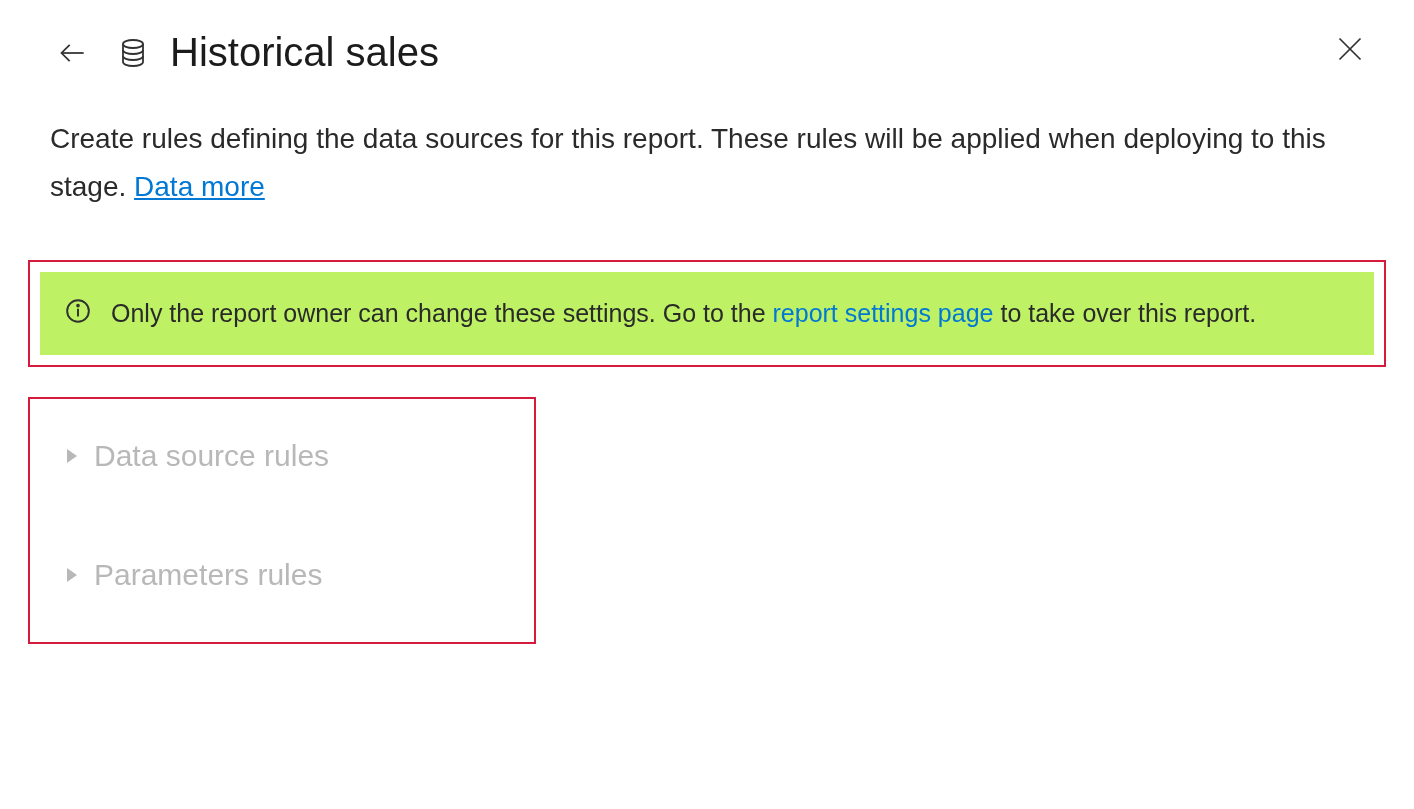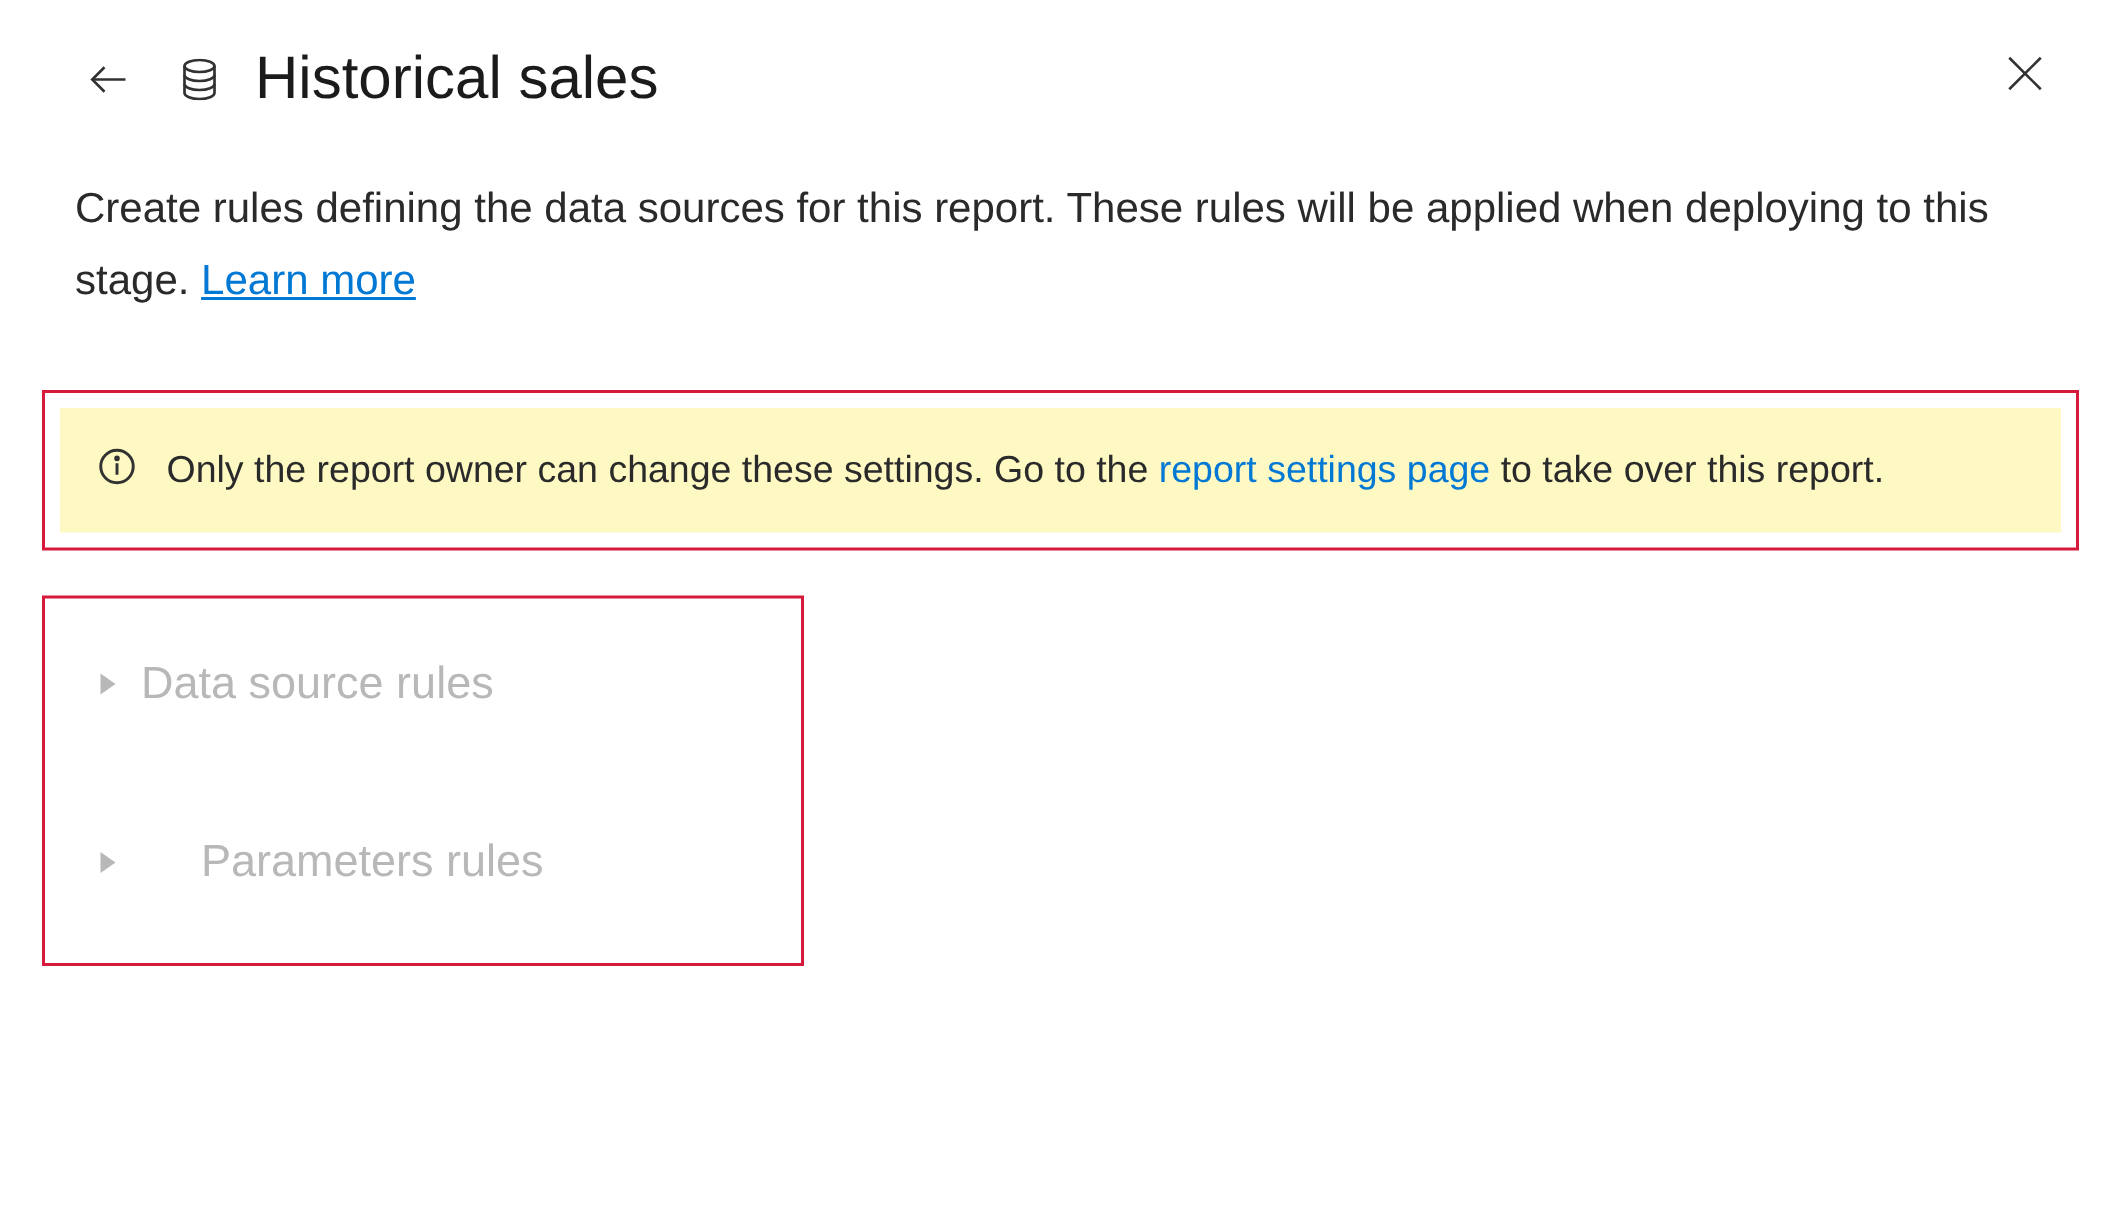--- a/index.html
+++ b/index.html
@@ -66,21 +66,21 @@
       color: #0078d4;
       text-decoration: underline;
       cursor: pointer;
     }
     .info-box-wrapper {
       margin: 40px 28px 0 28px;
       border: 2px solid #d61a3c;
       padding: 10px;
     }
     .info-box {
-      background: #fef9c3;
+      background: #bef264;
       padding: 22px 25px;
       display: flex;
       align-items: flex-start;
     }
     .info-icon {
       flex-shrink: 0;
       margin-right: 20px;
       margin-top: 4px;
     }
     .info-icon svg {
@@ -104,21 +104,20 @@
     }
     .rule-item {
       display: flex;
       align-items: center;
       padding: 15px 0;
       margin-bottom: 55px;
       cursor: pointer;
     }
     .rule-item:last-child {
       margin-bottom: 0;
-      gap: 40px;
     }
     .expand-icon {
       margin-right: 15px;
       margin-left: 15px;
       display: flex;
       align-items: center;
     }
     .expand-icon svg {
       width: 14px;
       height: 18px;
@@ -150,21 +149,21 @@
   <div class="title">Historical sales</div>
   <div class="close-btn">
     <svg viewBox="0 0 24 24" fill="none" stroke="#323232" stroke-width="1.5">
       <line x1="3" y1="3" x2="21" y2="21"></line>
       <line x1="21" y1="3" x2="3" y2="21"></line>
     </svg>
   </div>
 </div>
 
 <div class="description">
-  <span>Create rules defining the data sources for this report. These rules will be applied when deploying to this stage. </span><a class="learn-more">Learn more</a>
+  <span>Create rules defining the data sources for this report. These rules will be applied when deploying to this stage. </span><a class="learn-more">Data more</a>
 </div>
 
 <div class="info-box-wrapper">
   <div class="info-box">
     <div class="info-icon">
       <svg viewBox="0 0 24 24" fill="none" stroke="#323232" stroke-width="1.8">
         <circle cx="12" cy="12" r="10"></circle>
         <line x1="12" y1="10" x2="12" y2="17"></line>
         <circle cx="12" cy="7" r="0.8" fill="#323232"></circle>
       </svg>

